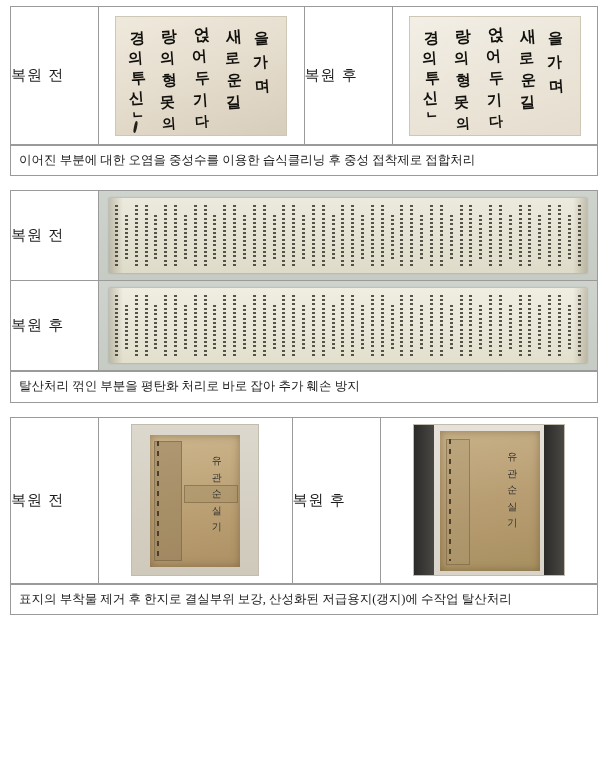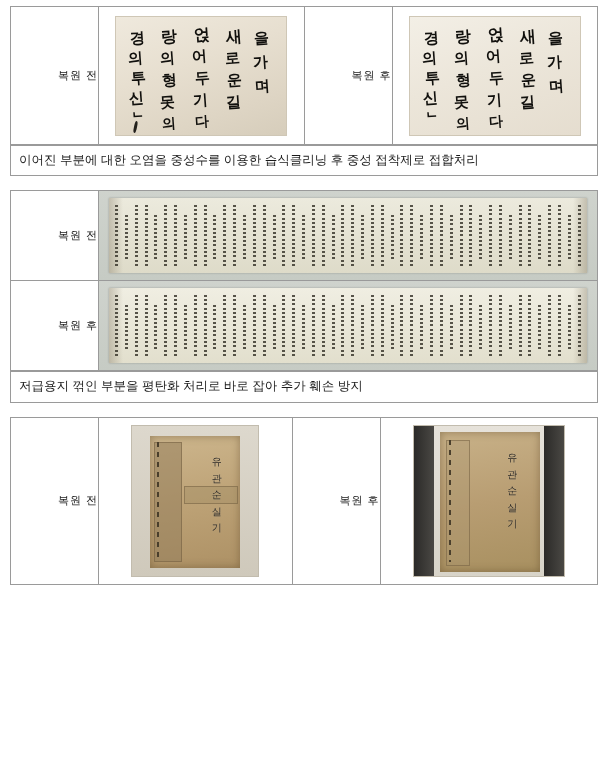--- a/index.html
+++ b/index.html
@@ -45,22 +45,22 @@
     border-bottom: 1px solid #9a9a9a;
     box-sizing: border-box;
   }
   .row:last-child { border-bottom: none; }
 
   .label-cell {
     width: 88px;
     flex: 0 0 88px;
     display: flex;
     align-items: center;
-    justify-content: flex-end;
-    font-size: 11px;
+    justify-content: flex-start;
+    font-size: 15px;
     letter-spacing: 1px;
     box-sizing: border-box;
     border-right: 1px solid #9a9a9a;
   }
   .img-cell {
     flex: 1 1 auto;
     display: flex;
     align-items: center;
     justify-content: center;
     box-sizing: border-box;
@@ -68,20 +68,21 @@
     padding: 4px 0;
   }
   .img-cell.with-right-border { border-right: 1px solid #9a9a9a; }
 
   .caption {
     font-size: 12.5px;
     padding: 6px 8px 7px 8px;
     line-height: 1.3;
     border-top: 1px solid #9a9a9a;
     white-space: nowrap;
+    font-family: Liberation Serif, serif;
   }
 
   
   .photo {
     position: relative;
     overflow: hidden;
     background: #d9d3c6;
   }
 
   
@@ -400,21 +401,21 @@
               <div class="tcol"></div>
                 <div class="tcol"></div>
                 <div class="tcol short"></div>
                 <div class="tcol"></div>
             </div>
           </div>
         </div>
       </div>
     </div>
 
-    <div class="caption">저급용지 꺾인 부분을 평탄화 처리로 바로 잡아 추가 훼손 방지</div>
+    <div class="caption">탈산처리 꺾인 부분을 평탄화 처리로 바로 잡아 추가 훼손 방지</div>
   </div>
 
   <div class="block">
 
     <div class="row" style="height:166px;">
       <div class="label-cell">
         <span>복원 전</span>
       </div>
       <div class="img-cell with-right-border">
         <div class="photo photo-book-before">
@@ -435,15 +436,16 @@
           <div class="bk-dark-edge" style="right:0;"></div>
           <div class="bk bk-after">
             <div class="bk-patch" style="left:6px; top:8px; width:22px; height:124px; background:rgba(170,150,112,0.35);"></div>
             <div class="bk-title" style="left:62px;">유 관 순 실 기</div>
             <div class="bk-stitch" style="left:9px; top:8px; bottom:10px;"></div>
           </div>
         </div>
       </div>
     </div>
 
+    <div class="caption">표지의 부착물 제거 후 한지로 결실부위 보강, 산성화된 저급용지(갱지)에 수작업 탈산처리</div>
   </div>
 
 </div>
 
 </body></html>

